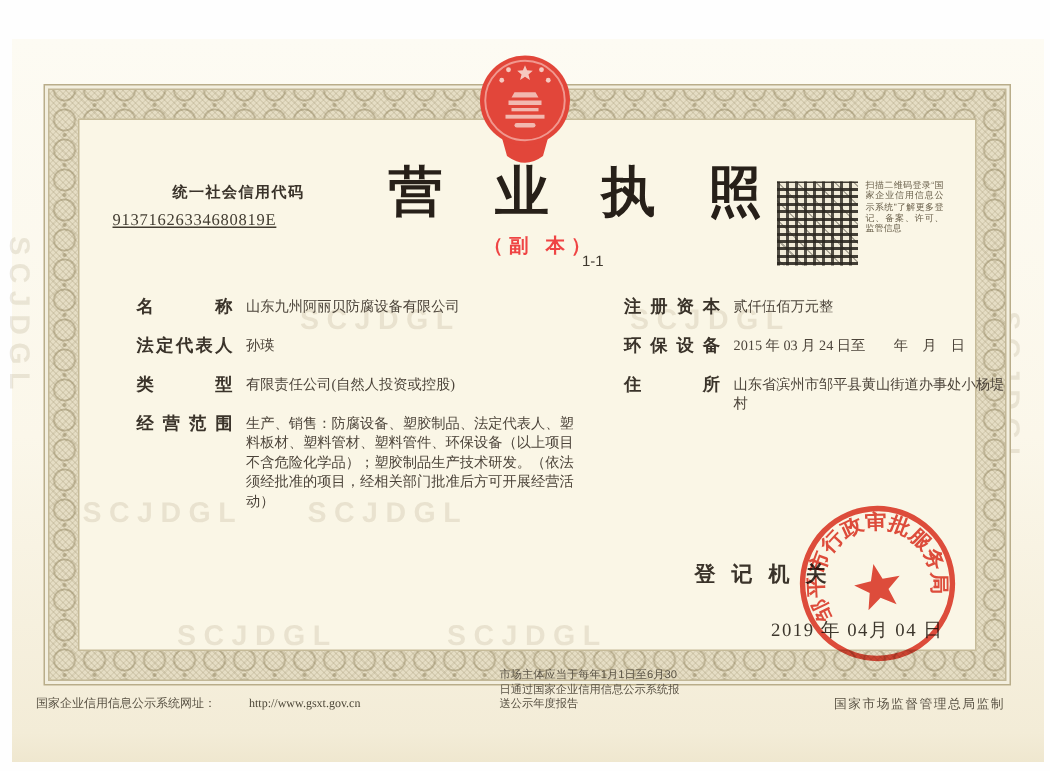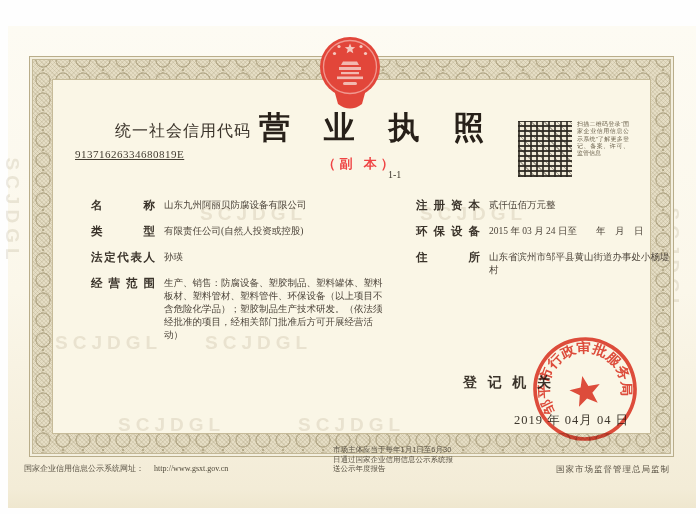--- a/index.html
+++ b/index.html
@@ -33,31 +33,31 @@
   }
   
   .wm{
     position:absolute;font-weight:bold;font-size:19px;letter-spacing:5px;
     color:rgba(158,146,110,.26);white-space:nowrap;
   }
   .wm.light{color:rgba(164,152,114,.20);}
   .wm.vert{transform:rotate(90deg);}
   
   .credit-block{position:absolute;left:75px;top:121px;}
-  .credit-label{font-size:16px;font-weight:normal;color:#3a332a;letter-spacing:1px;padding-left:40px;}
+  .credit-label{font-size:10px;font-weight:bold;color:#3a332a;letter-spacing:1px;padding-left:40px;}
   .credit-code{margin-top:6px;font-family:"Liberation Serif",serif;font-size:11px;color:#423c31;letter-spacing:.5px;text-decoration:underline;}
   .emblem{position:absolute;left:317px;top:34px;width:66px;height:78px;z-index:5;}
   .title-block{position:absolute;left:246px;top:106px;width:228px;text-align:center;z-index:6;}
   .license-title{
-    font-family:"Liberation Serif",serif;font-weight:bold;font-size:31px;
+    font-family:"Liberation Serif",serif;font-weight:bold;font-size:36px;
     letter-spacing:13px;text-indent:13px;color:#272019;line-height:44px;white-space:nowrap;
   }
   .license-subtitle{margin-top:5px;font-family:"Liberation Serif",serif;font-weight:bold;
     font-size:13px;letter-spacing:4px;color:#ef4444;}
-  .copy-number{position:absolute;left:388px;top:169px;font-family:Liberation Serif, serif;
+  .copy-number{position:absolute;left:388px;top:169px;font-family:Liberation Sans, sans-serif;
     font-size:10px;color:#3e382e;z-index:6;}
   
   .qr{
     position:absolute;left:518px;top:121px;width:54px;height:56px;
     background-color:#f1ebd8;
     background-image:
       repeating-linear-gradient(0deg, rgba(42,38,31,.88) 0 2px, transparent 2px 5px),
       repeating-linear-gradient(90deg, rgba(42,38,31,.8) 0 2px, transparent 2px 6px),
       repeating-linear-gradient(45deg, transparent 0 3px, rgba(42,38,31,.35) 3px 4px, transparent 4px 9px);
   }
@@ -83,21 +83,21 @@
     font-size:14px;color:#3a332a;text-align:justify;text-align-last:justify;
   }
   .issue-date{
     position:absolute;left:514px;top:412px;font-family:"Liberation Serif",serif;
     font-size:12.5px;color:#3c362c;letter-spacing:1px;white-space:nowrap;
   }
   .seal{position:absolute;left:531px;top:335px;width:108px;height:108px;
     transform:rotate(-12deg);opacity:.9;mix-blend-mode:multiply;z-index:8;}
   
   .footer-left{position:absolute;left:24px;top:463px;font-size:8px;color:#5a5345;white-space:nowrap;}
-  .footer-left .url{margin-left:10px;font-family:"Liberation Serif",serif;color:#4e4839;}
+  .footer-left .url{margin-left:22px;font-family:"Liberation Serif",serif;color:#4e4839;}
   .footer-mid{position:absolute;left:333px;top:445px;width:122px;font-size:7.5px;line-height:9.5px;color:#5a5345;}
   .footer-right{position:absolute;left:556px;top:464px;font-size:8.5px;letter-spacing:1px;color:#5a5345;white-space:nowrap;}
 </style>
 </head>
 <body>
 
 <div class="paper"></div>
 
 <span class="wm" style="left:36px;top:70px;">SCJDGL</span>
 <span class="wm" style="left:462px;top:74px;">SCJDGL</span>
@@ -144,30 +144,30 @@
 
 <div class="qr"></div>
 <div class="qr-caption">扫描二维码登录“国家企业信用信息公示系统”了解更多登记、备案、许可、监管信息</div>
 
 <div class="left-col">
   <div class="row">
     <div class="row-label">名称</div>
     <div class="row-value">山东九州阿丽贝防腐设备有限公司</div>
   </div>
   <div class="row">
+    <div class="row-label">法定代表人</div>
+    <div class="row-value">孙瑛</div>
+  </div>
+  <div class="row">
     <div class="row-label">类型</div>
     <div class="row-value">有限责任公司(自然人投资或控股)</div>
   </div>
   <div class="row">
-    <div class="row-label">法定代表人</div>
-    <div class="row-value">孙瑛</div>
-  </div>
-  <div class="row">
     <div class="row-label">经营范围</div>
-    <div class="row-value" style="width:232px;">生产、销售：防腐设备、塑胶制品、塑料罐体、塑料板材、塑料管材、塑料管件、环保设备（以上项目不含危险化学品）；塑胶制品生产技术研发。（依法须经批准的项目，经相关部门批准后方可开展经营活动）</div>
+    <div class="row-value" style="width:232px;">生产、销售：防腐设备、塑胶制品、法定代表人、塑料板材、塑料管材、塑料管件、环保设备（以上项目不含危险化学品）；塑胶制品生产技术研发。（依法须经批准的项目，经相关部门批准后方可开展经营活动）</div>
   </div>
 </div>
 
 <div class="right-col">
   <div class="row">
     <div class="row-label">注册资本</div>
     <div class="row-value">贰仟伍佰万元整</div>
   </div>
   <div class="row">
     <div class="row-label">环保设备</div>

